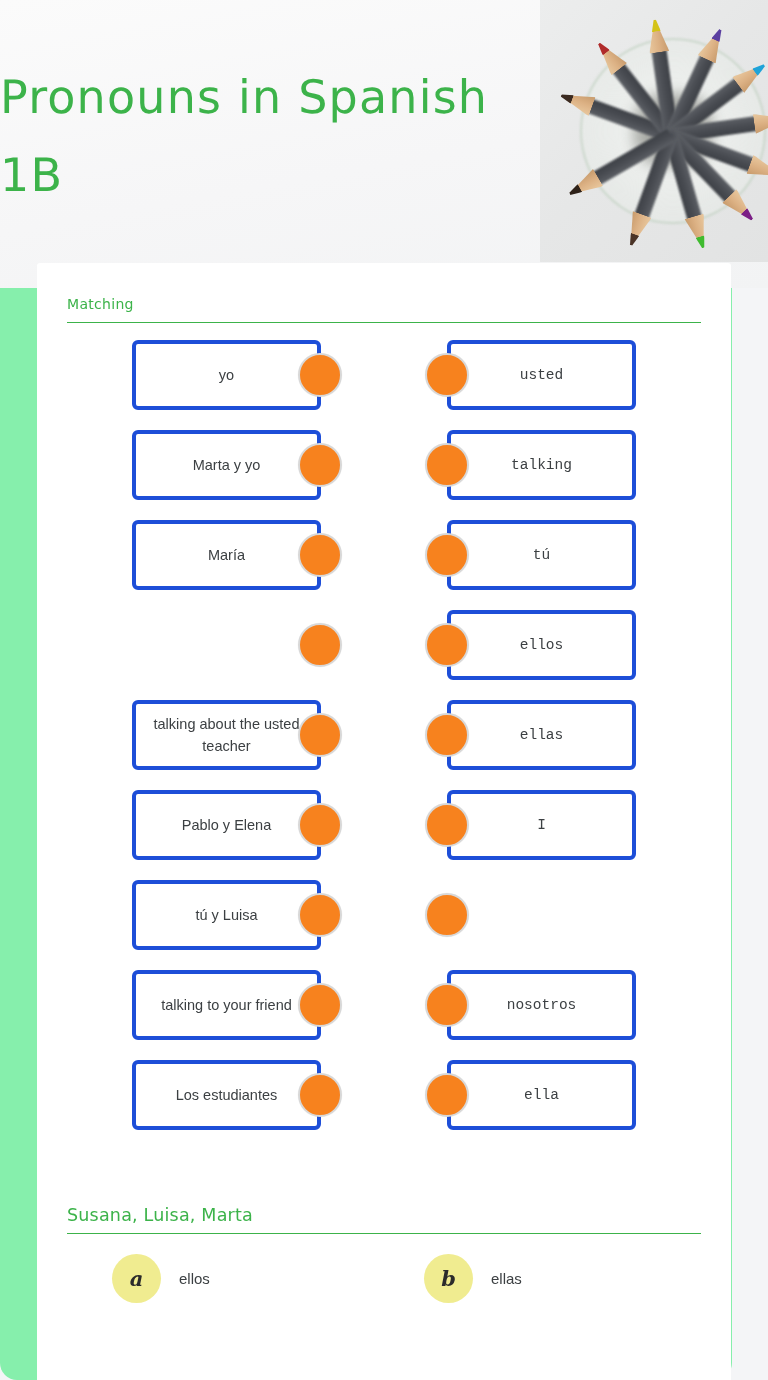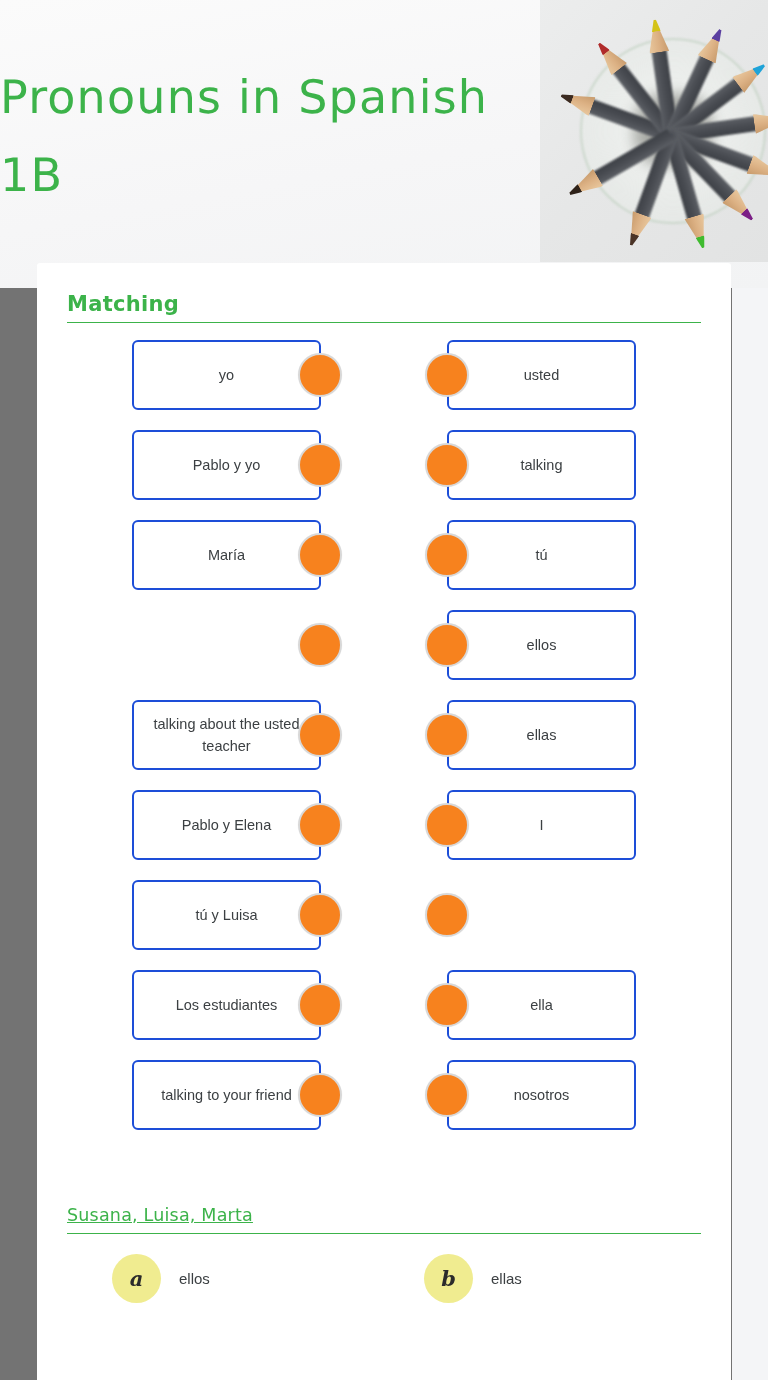--- a/index.html
+++ b/index.html
@@ -9,21 +9,22 @@
     background: #f4f5f7;
     font-family: "Liberation Sans", sans-serif;
     overflow: hidden;
   }
 
   
   .page {
     position: relative;
     width: 732px;
     height: 1380px;
-    background: #737373;
+    background: #86efac;
+    border-radius: 17px;
   }
 
   
   .header {
     position: absolute;
     left: 0; top: 0;
     width: 768px; height: 288px;
     background: linear-gradient(170deg, #fbfbfb 0%, #f6f6f7 55%, #f2f3f4 100%);
     overflow: hidden;
   }
@@ -111,23 +112,23 @@
 
   
   .section {
     position: absolute;
     left: 30px;
     width: 634px;
   }
   .section-title {
     color: #3cb34a;
     font-family: "DejaVu Sans", sans-serif;
-    font-size: 21px;
+    font-size: 14px;
     line-height: 26px;
-    font-weight: 700;
+    font-weight: 400;
     letter-spacing: 0.3px;
     padding-bottom: 5px;
   }
   .section-rule {
     height: 1px;
     background: #3cb34a;
     width: 100%;
   }
 
   
@@ -139,34 +140,34 @@
   .match-row {
     position: relative;
     height: 90px;
   }
 
   .card {
     position: absolute;
     top: 5px;
     width: 189px;
     height: 70px;
-    border: 2px solid #1d4ed8;
+    border: 4px solid #1d4ed8;
     border-radius: 6px;
     background: #ffffff;
     display: flex;
     align-items: center;
     justify-content: center;
     text-align: center;
     color: #3c4043;
     font-size: 14.5px;
     line-height: 22px;
     padding: 8px 12px;
   }
   .card.left  { left: 0px; }
-  .card.right { left: 315px; }
+  .card.right { left: 315px; font-family: Liberation Mono, monospace; }
 
   .dot {
     position: absolute;
     top: 18px;
     width: 44px; height: 44px;
     border-radius: 50%;
     background: #f7821e;
     border: 2px solid #d8d8d8;
     box-shadow: 0 0 0 0.5px rgba(0,0,0,0.03);
   }
@@ -174,21 +175,20 @@
   .dot.right { left: 293px; }
 
   
   .question-title {
     color: #3cb34a;
     font-family: "DejaVu Sans", sans-serif;
     font-size: 17.5px;
     line-height: 24px;
     letter-spacing: 0.2px;
     padding-bottom: 6px;
-    text-decoration: underline;
   }
   .options {
     position: relative;
     margin-top: 20px;
     height: 70px;
   }
   .option {
     position: absolute;
     top: 0;
     display: flex;
@@ -296,21 +296,21 @@
     </div>
 
     <div class="matching" id="matching-list">
         <div class="match-row">
           <div class="card left">yo</div>
           <div class="card right">usted</div>
           <div class="dot left"></div>
           <div class="dot right"></div>
         </div>
         <div class="match-row">
-          <div class="card left">Pablo y yo</div>
+          <div class="card left">Marta y yo</div>
           <div class="card right">talking</div>
           <div class="dot left"></div>
           <div class="dot right"></div>
         </div>
         <div class="match-row">
           <div class="card left">María</div>
           <div class="card right">tú</div>
           <div class="dot left"></div>
           <div class="dot right"></div>
         </div>
@@ -330,28 +330,28 @@
           <div class="card right">I</div>
           <div class="dot left"></div>
           <div class="dot right"></div>
         </div>
         <div class="match-row">
           <div class="card left">tú y Luisa</div>
           <div class="dot left"></div>
           <div class="dot right"></div>
         </div>
         <div class="match-row">
+          <div class="card left">talking to your friend</div>
+          <div class="card right">nosotros</div>
+          <div class="dot left"></div>
+          <div class="dot right"></div>
+        </div>
+        <div class="match-row">
           <div class="card left">Los estudiantes</div>
           <div class="card right">ella</div>
-          <div class="dot left"></div>
-          <div class="dot right"></div>
-        </div>
-        <div class="match-row">
-          <div class="card left">talking to your friend</div>
-          <div class="card right">nosotros</div>
           <div class="dot left"></div>
           <div class="dot right"></div>
         </div>
       </div>
 
     <div class="section" style="top:940px;">
       <div class="question-title">Susana, Luisa, Marta</div>
       <div class="section-rule"></div>
 
       <div class="options" id="option-list">

